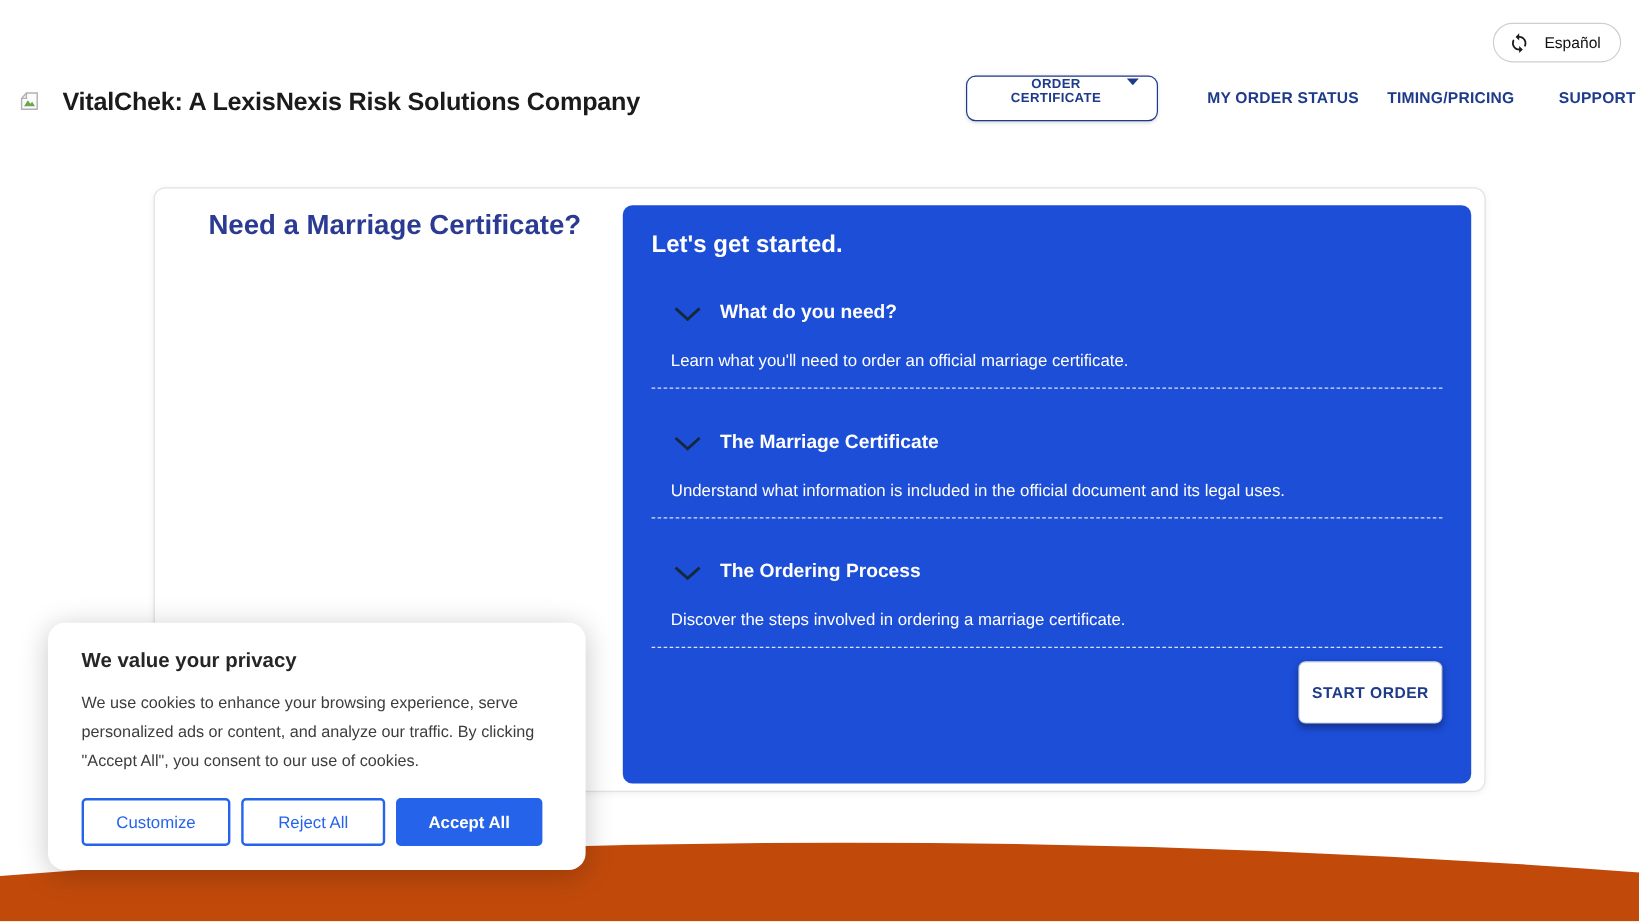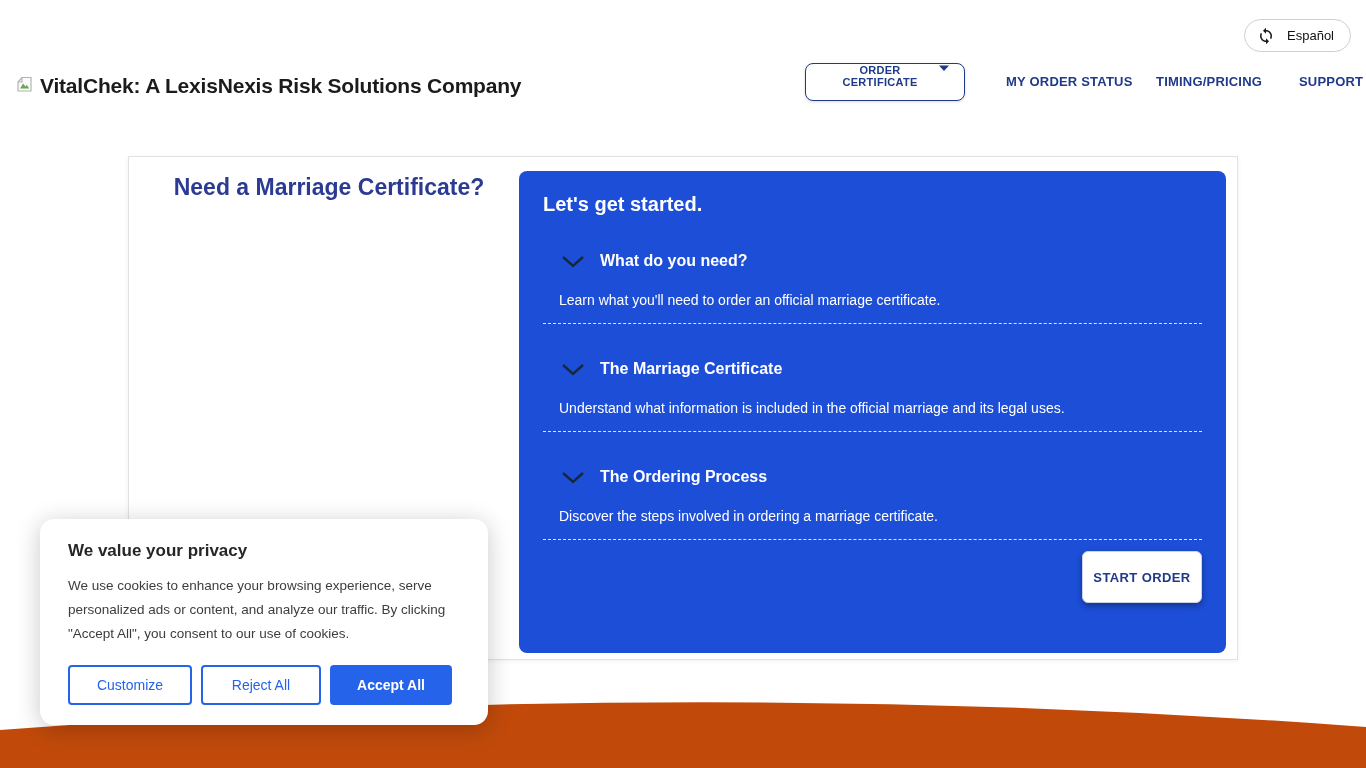--- a/index.html
+++ b/index.html
@@ -1,42 +1,42 @@
 <!DOCTYPE html>
 <html><head>
 <meta charset="utf-8">
 <style>
   * { margin: 0; padding: 0; box-sizing: border-box; }
   html, body { width: 1366px; height: 768px; overflow: hidden; background: #ffffff;
     font-family: "Liberation Sans", sans-serif; }
   .stage { position: relative; width: 1366px; height: 768px; background: #fff; }
 
   
-  .logo { position: absolute; left: 15px; top: 74px; display: flex; align-items: flex-start; gap: 6px;
+  .logo { position: absolute; left: 15px; top: 74px; display: flex; align-items: flex-start; gap: 18px;
     cursor: pointer; }
   .logo-text { font-size: 21px; font-weight: 700; color: #1b1b1b; letter-spacing: -0.2px; }
   .lang-btn { position: absolute; right: 15px; top: 19px; height: 33px; padding: 0 16px 0 12px;
     display: flex; align-items: center; gap: 12px; background: #fff; border: 1px solid #cfcfcf;
     border-radius: 17px; cursor: pointer; }
   .lang-btn span.txt { font-size: 13px; color: #111; }
 
   .nav-pill { position: absolute; left: 805px; top: 63px; width: 160px; height: 38px;
     background: #fff; border: 1px solid #1e3a8a; border-radius: 8px; display: flex;
     align-items: flex-start; justify-content: space-between; padding: 0 14px 0 16px; cursor: pointer;
     box-shadow: 0 1px 3px rgba(0,0,0,0.15); }
   .nav-pill .lbl { font-size: 11px; font-weight: 700; color: #1e3a8a; letter-spacing: 0.3px; }
   .nav-link { position: absolute; top: 74px; font-size: 13px; font-weight: 600; color: #1e3a8a;
     letter-spacing: 0.2px; text-decoration: none; cursor: pointer; }
   .nav-link.mos { left: 1006px; }
   .nav-link.tp  { left: 1156px; }
   .nav-link.sup { left: 1299px; }
 
   
   .card { position: absolute; left: 128px; top: 156px; width: 1110px; height: 504px;
-    background: #fff; border: 1px solid #e2e2e2; border-radius: 0;
+    background: #fff; border: 1px solid #e2e2e2; border-radius: 10px;
     box-shadow: 0 1px 5px rgba(0,0,0,0.06); }
   .card-heading { position: absolute; left: 10px; top: 17px; width: 380px; text-align: center;
     font-size: 23px; font-weight: 700; color: #2b3a92; }
 
   .panel { position: absolute; right: 11px; top: 14px; width: 707px; height: 482px;
     background: #1d4ed8; border-radius: 8px; padding: 22px 24px 0 24px; }
   .panel-title { font-size: 20px; font-weight: 700; color: #ffffff; }
 
   .acc-header { display: flex; align-items: center; gap: 15px; margin-top: 36px; margin-left: 18px;
     cursor: pointer; }
@@ -123,21 +123,21 @@
       <div class="acc-divider"></div>
 
       <div class="acc-header">
         <span class="chevron-icon">
           <svg width="24" height="13" viewBox="0 0 24 13">
               <polyline points="2,2 12,11 22,2" fill="none" stroke="#16283c" stroke-width="2.4"></polyline>
             </svg>
         </span>
         <span class="acc-title">The Marriage Certificate</span>
       </div>
-      <div class="acc-desc">Understand what information is included in the official marriage and its legal uses.</div>
+      <div class="acc-desc">Understand what information is included in the official document and its legal uses.</div>
       <div class="acc-divider"></div>
 
       <div class="acc-header">
         <span class="chevron-icon">
           <svg width="24" height="13" viewBox="0 0 24 13">
               <polyline points="2,2 12,11 22,2" fill="none" stroke="#16283c" stroke-width="2.4"></polyline>
             </svg>
         </span>
         <span class="acc-title">The Ordering Process</span>
       </div>

